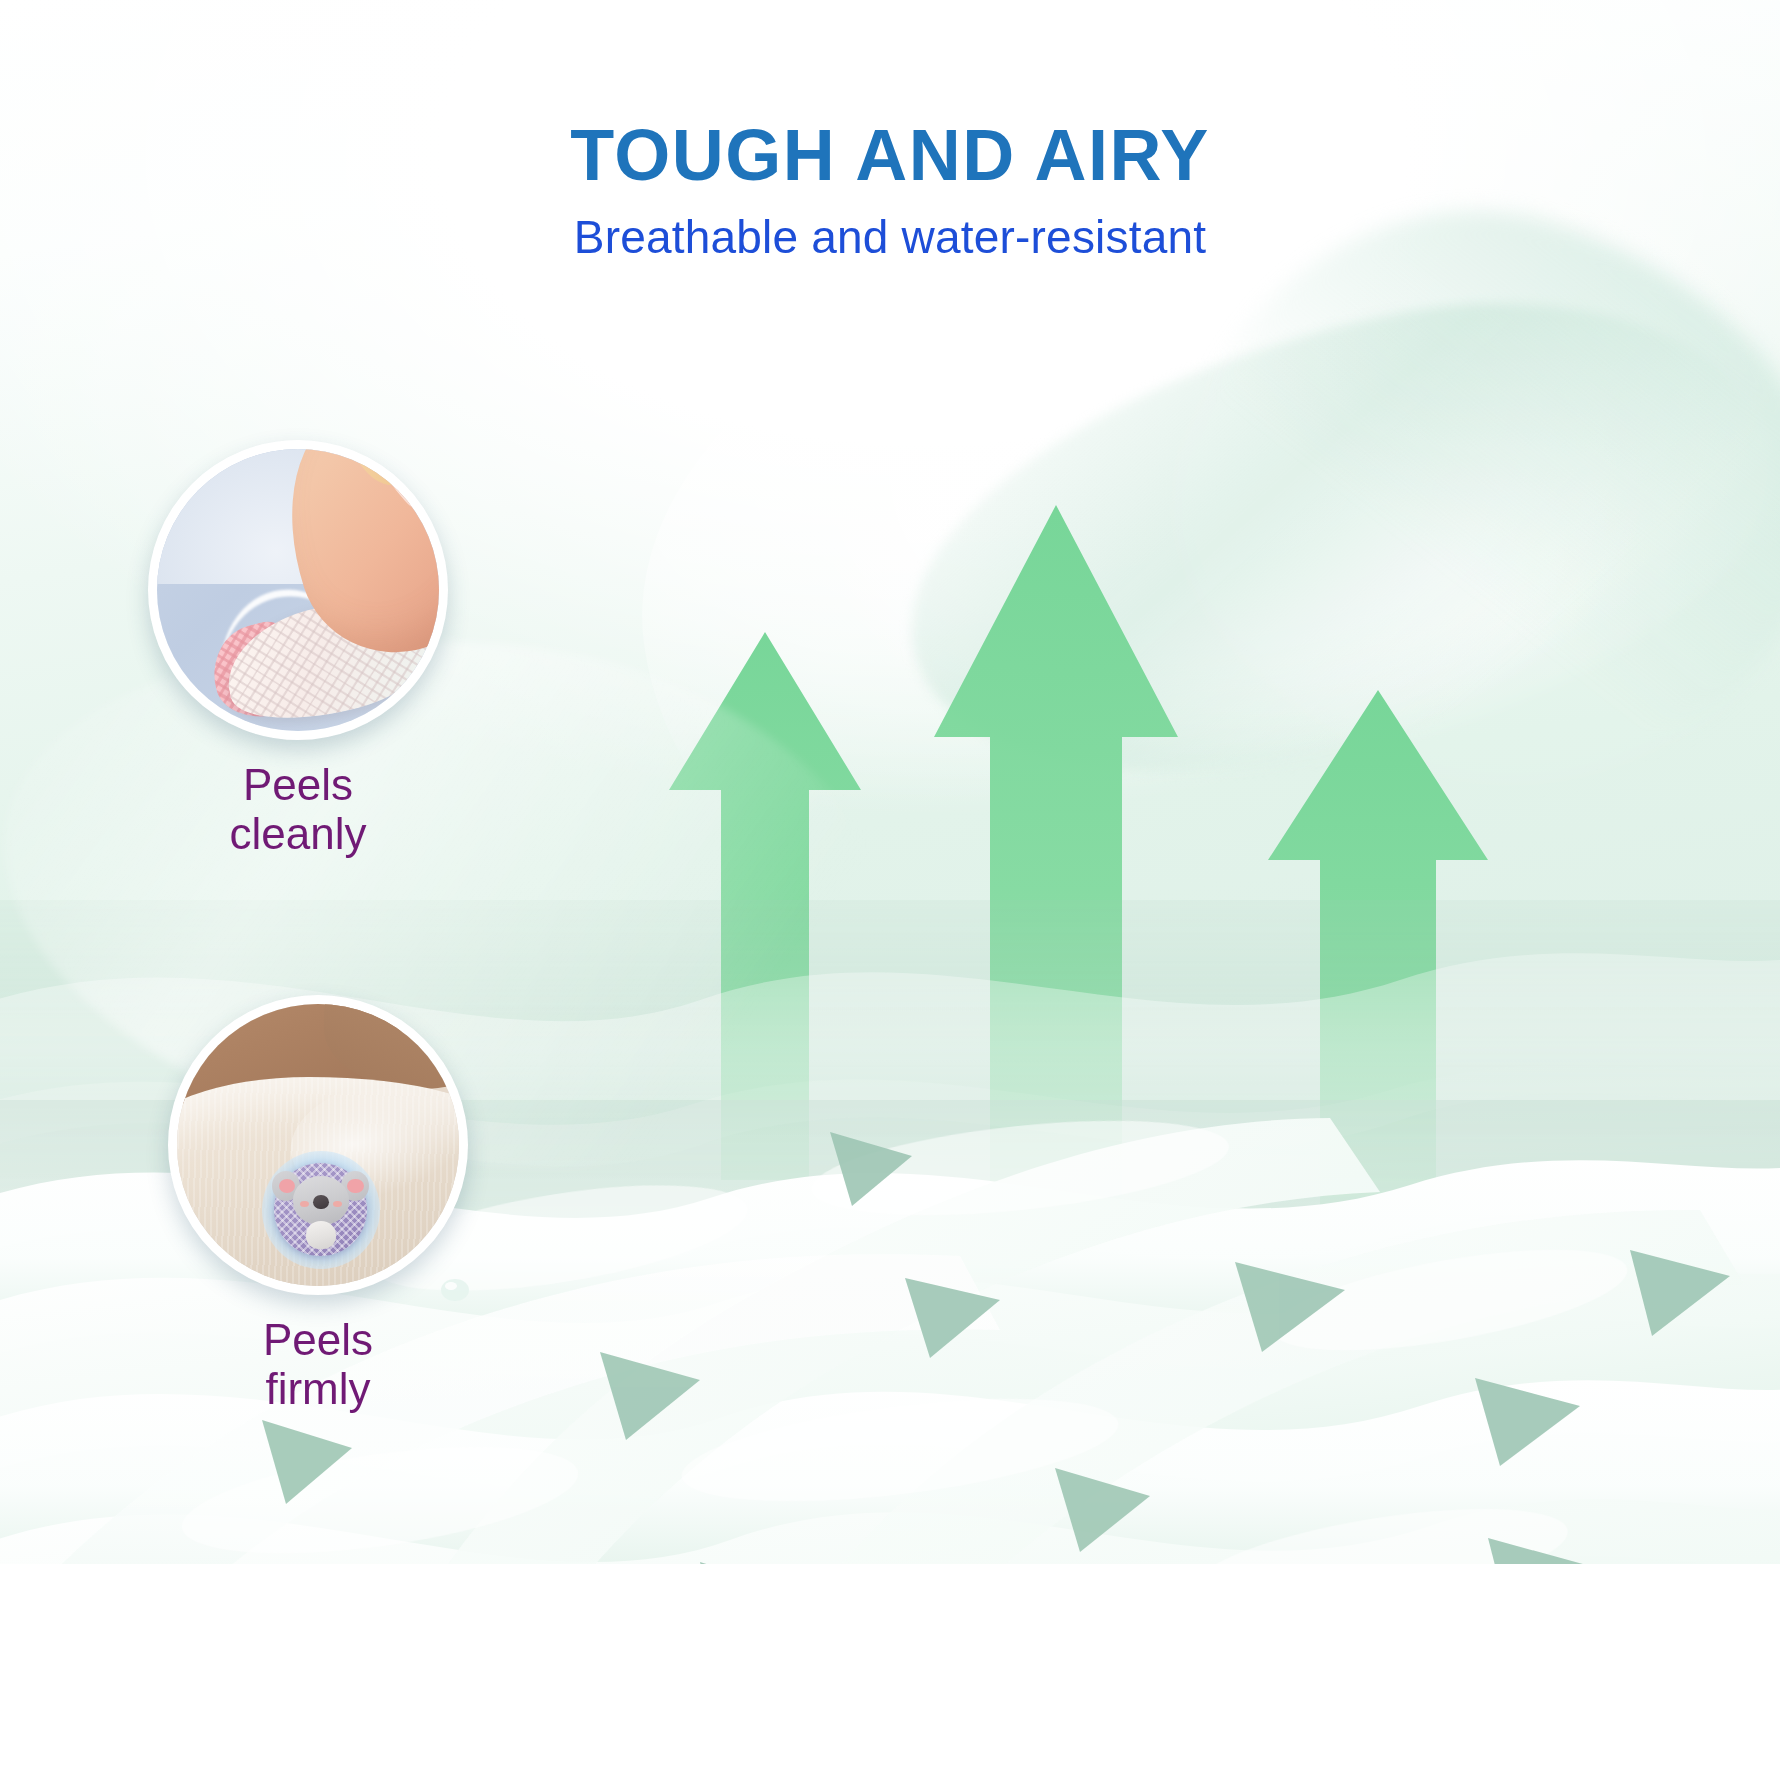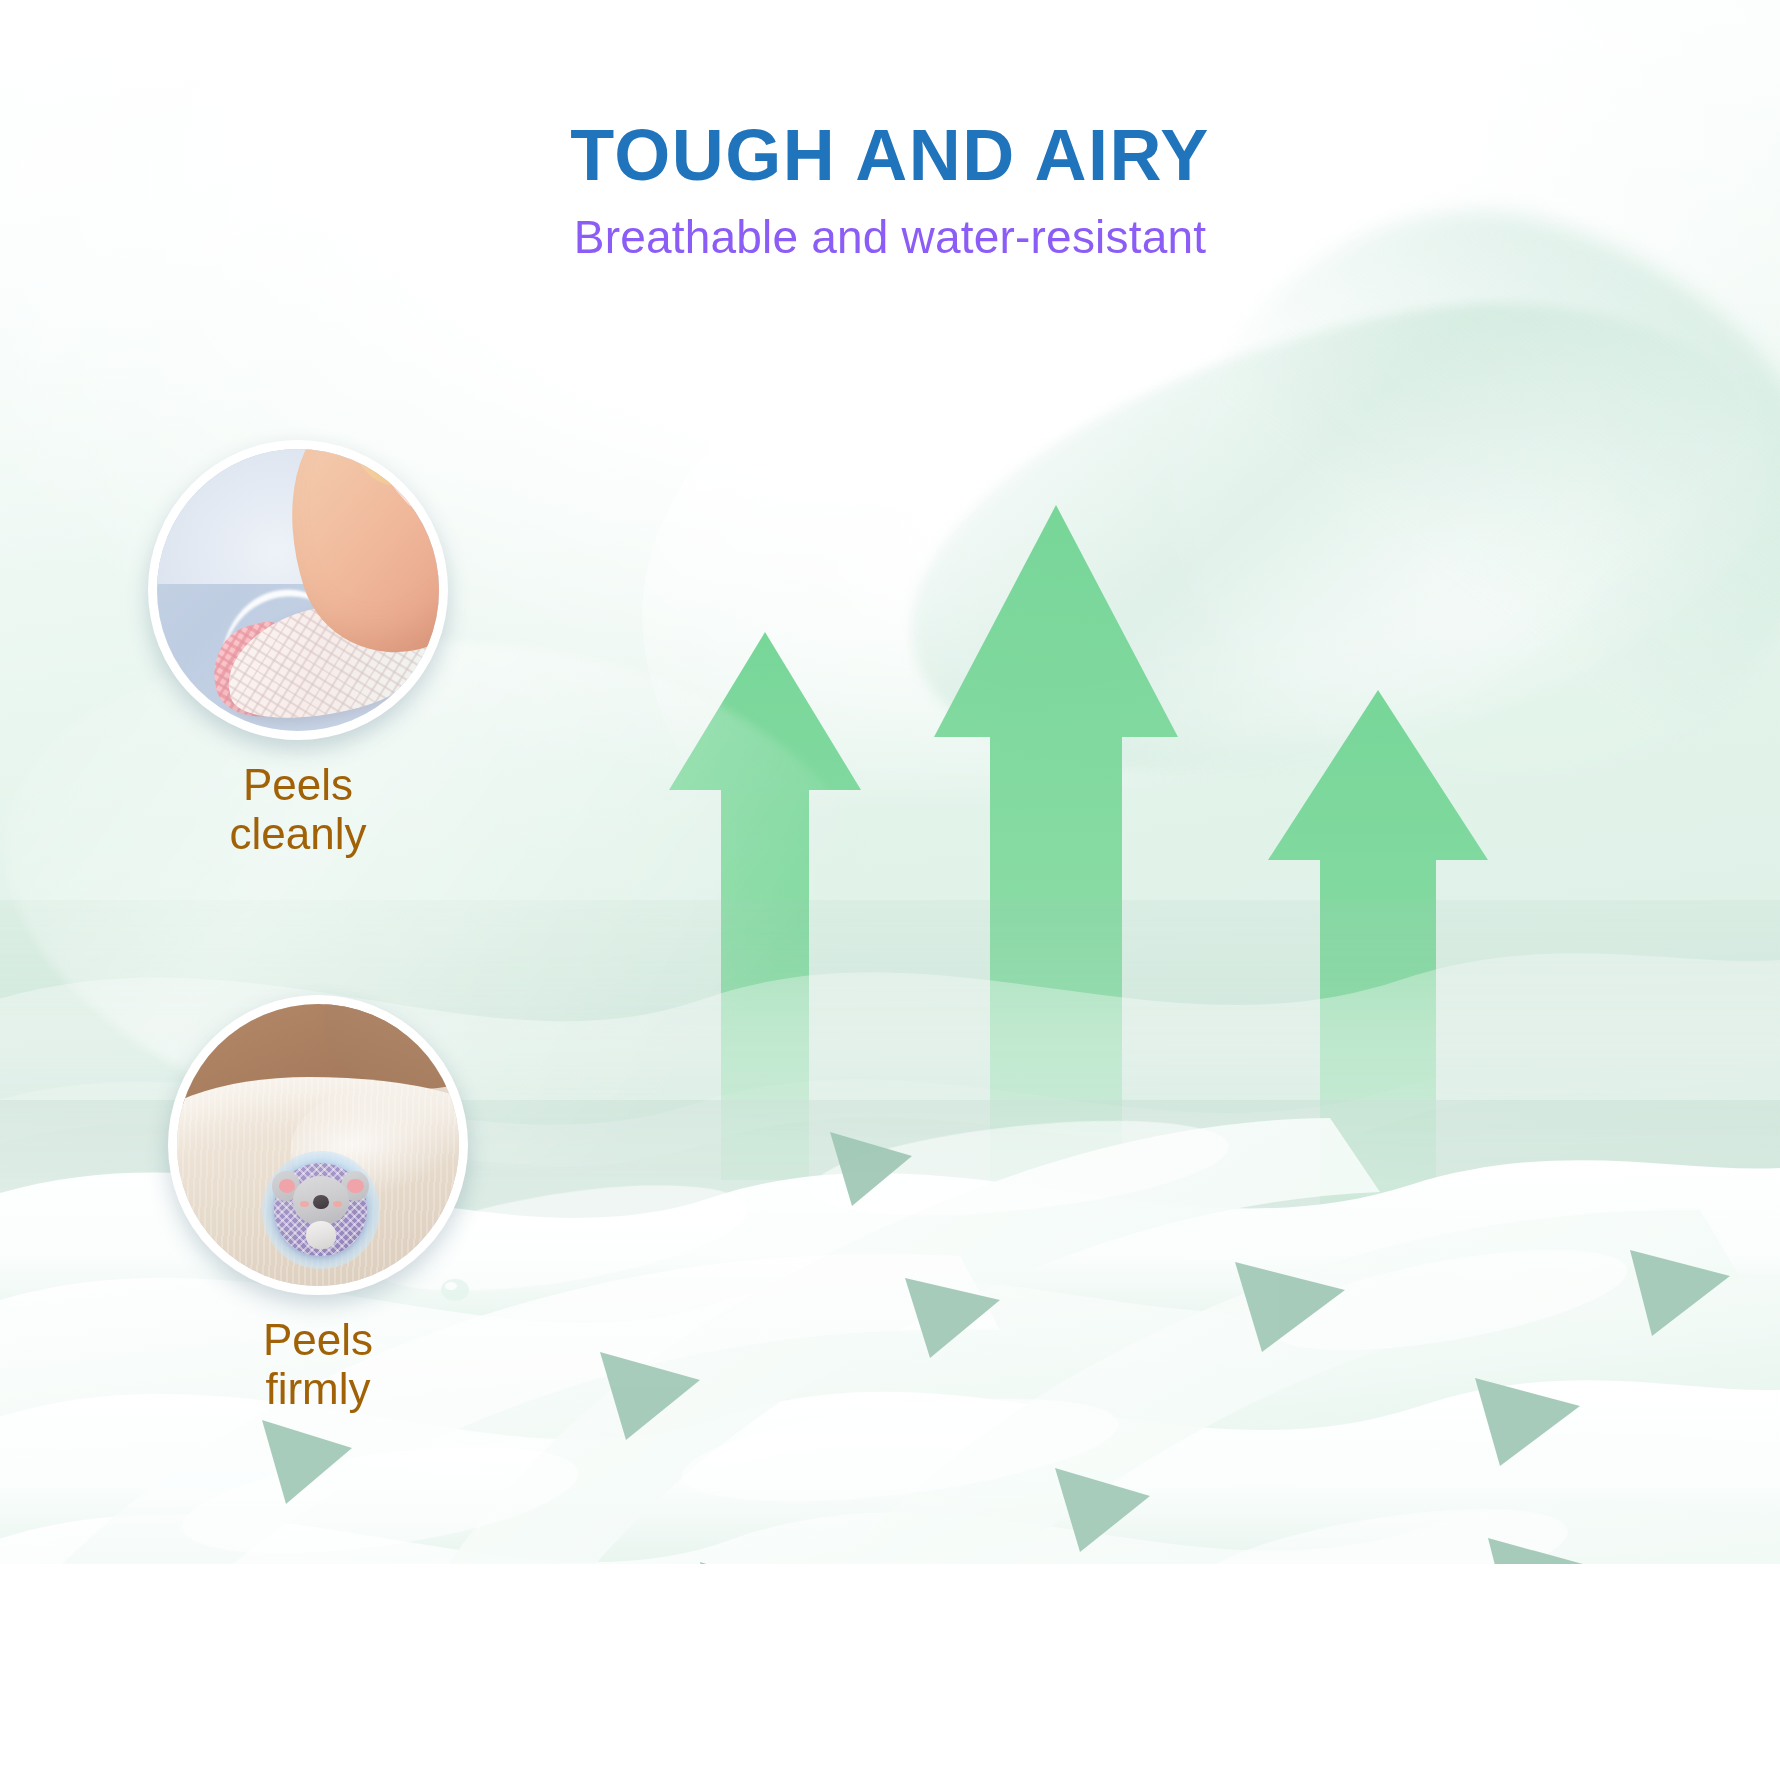--- a/index.html
+++ b/index.html
@@ -91,21 +91,21 @@
     font-weight: 700;
     letter-spacing: 1.5px;
     color: #1f74bb;
     line-height: 1.05;
     margin: 0;
   }
   .subtitle {
     margin: 16px 0 0 0;
     font-size: 46px;
     font-weight: 400;
-    color: #8b5cf6;
+    color: #1d4ed8;
     letter-spacing: 0.2px;
   }
 
   
   .callout { position: absolute; }
   .callout-circle {
     position: relative;
     width: 300px;
     height: 300px;
     border-radius: 50%;
@@ -113,21 +113,21 @@
     box-sizing: border-box;
     overflow: hidden;
     box-shadow: 0 10px 22px rgba(40,80,110,0.22);
     background: #eef2f7;
   }
   .callout-caption {
     margin-top: 20px;
     text-align: center;
     font-size: 44px;
     line-height: 1.12;
-    color: #a16207;
+    color: #701a75;
     font-weight: 400;
     white-space: pre-line;
   }
 
   
   .photo-peel { position: absolute; inset: 0; background: linear-gradient(135deg, #c8d4e6 0%, #bfcde2 40%, #cbd7e8 100%); }
   .peel-tip   { position:absolute; left:-8%; top:-10%; width:72%; height:58%; background: radial-gradient(ellipse at 70% 80%, #eef2f8 0%, #dde5f0 60%, rgba(221,229,240,0) 72%); }
   .finger {
     position: absolute;
     left: 47%; top: -16%;

